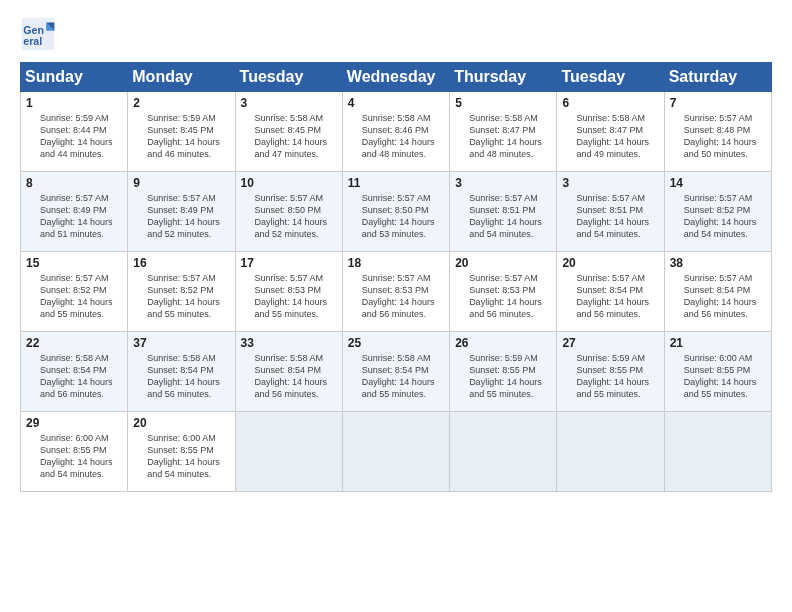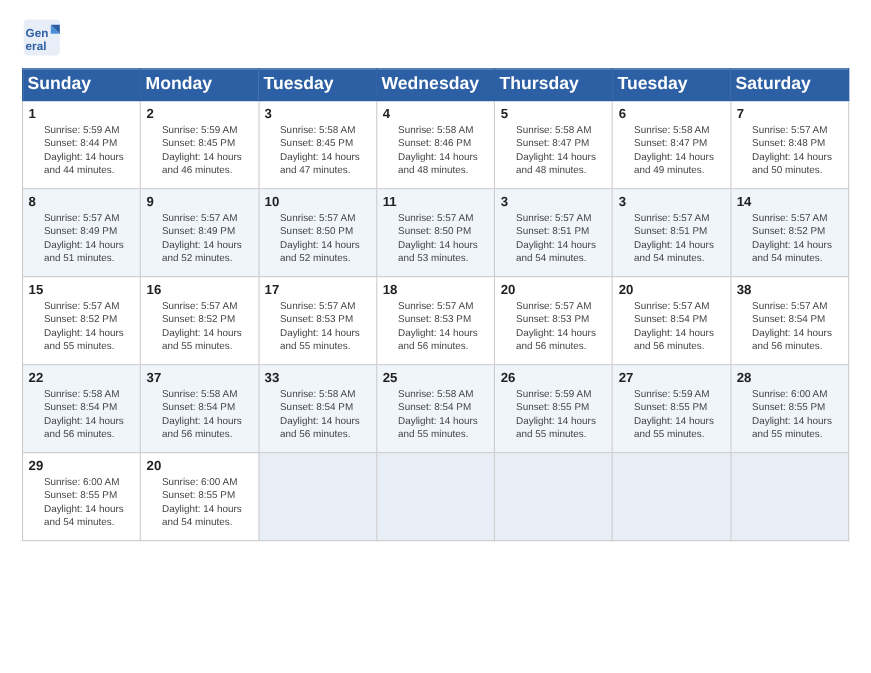--- a/index.html
+++ b/index.html
@@ -321,21 +321,21 @@
 and 55 minutes.</div>
           </td>
           <td>
             <span class="day-num">27</span>
             <div class="cell-info" style="white-space: pre-line;">Sunrise: 5:59 AM
 Sunset: 8:55 PM
 Daylight: 14 hours
 and 55 minutes.</div>
           </td>
           <td>
-            <span class="day-num">28</span>
+            <span class="day-num">21</span>
             <div class="cell-info" style="white-space: pre-line;">Sunrise: 6:00 AM
 Sunset: 8:55 PM
 Daylight: 14 hours
 and 55 minutes.</div>
           </td>
         </tr>
         <tr>
           <td>
             <span class="day-num">29</span>
             <div class="cell-info" style="white-space: pre-line;">Sunrise: 6:00 AM

